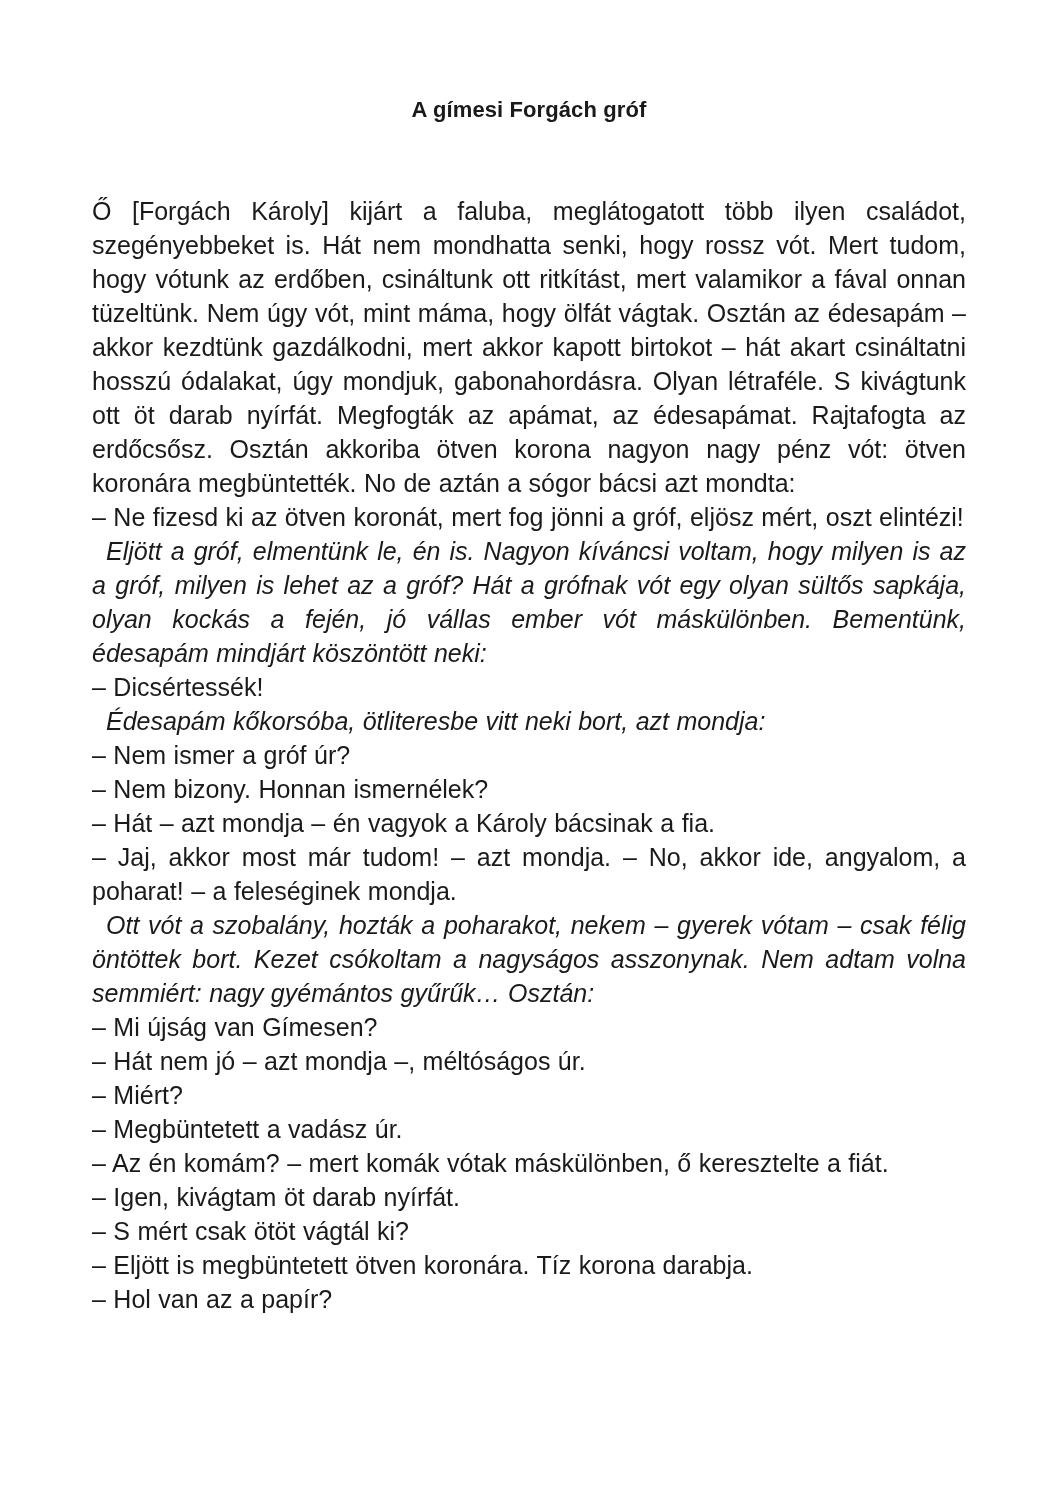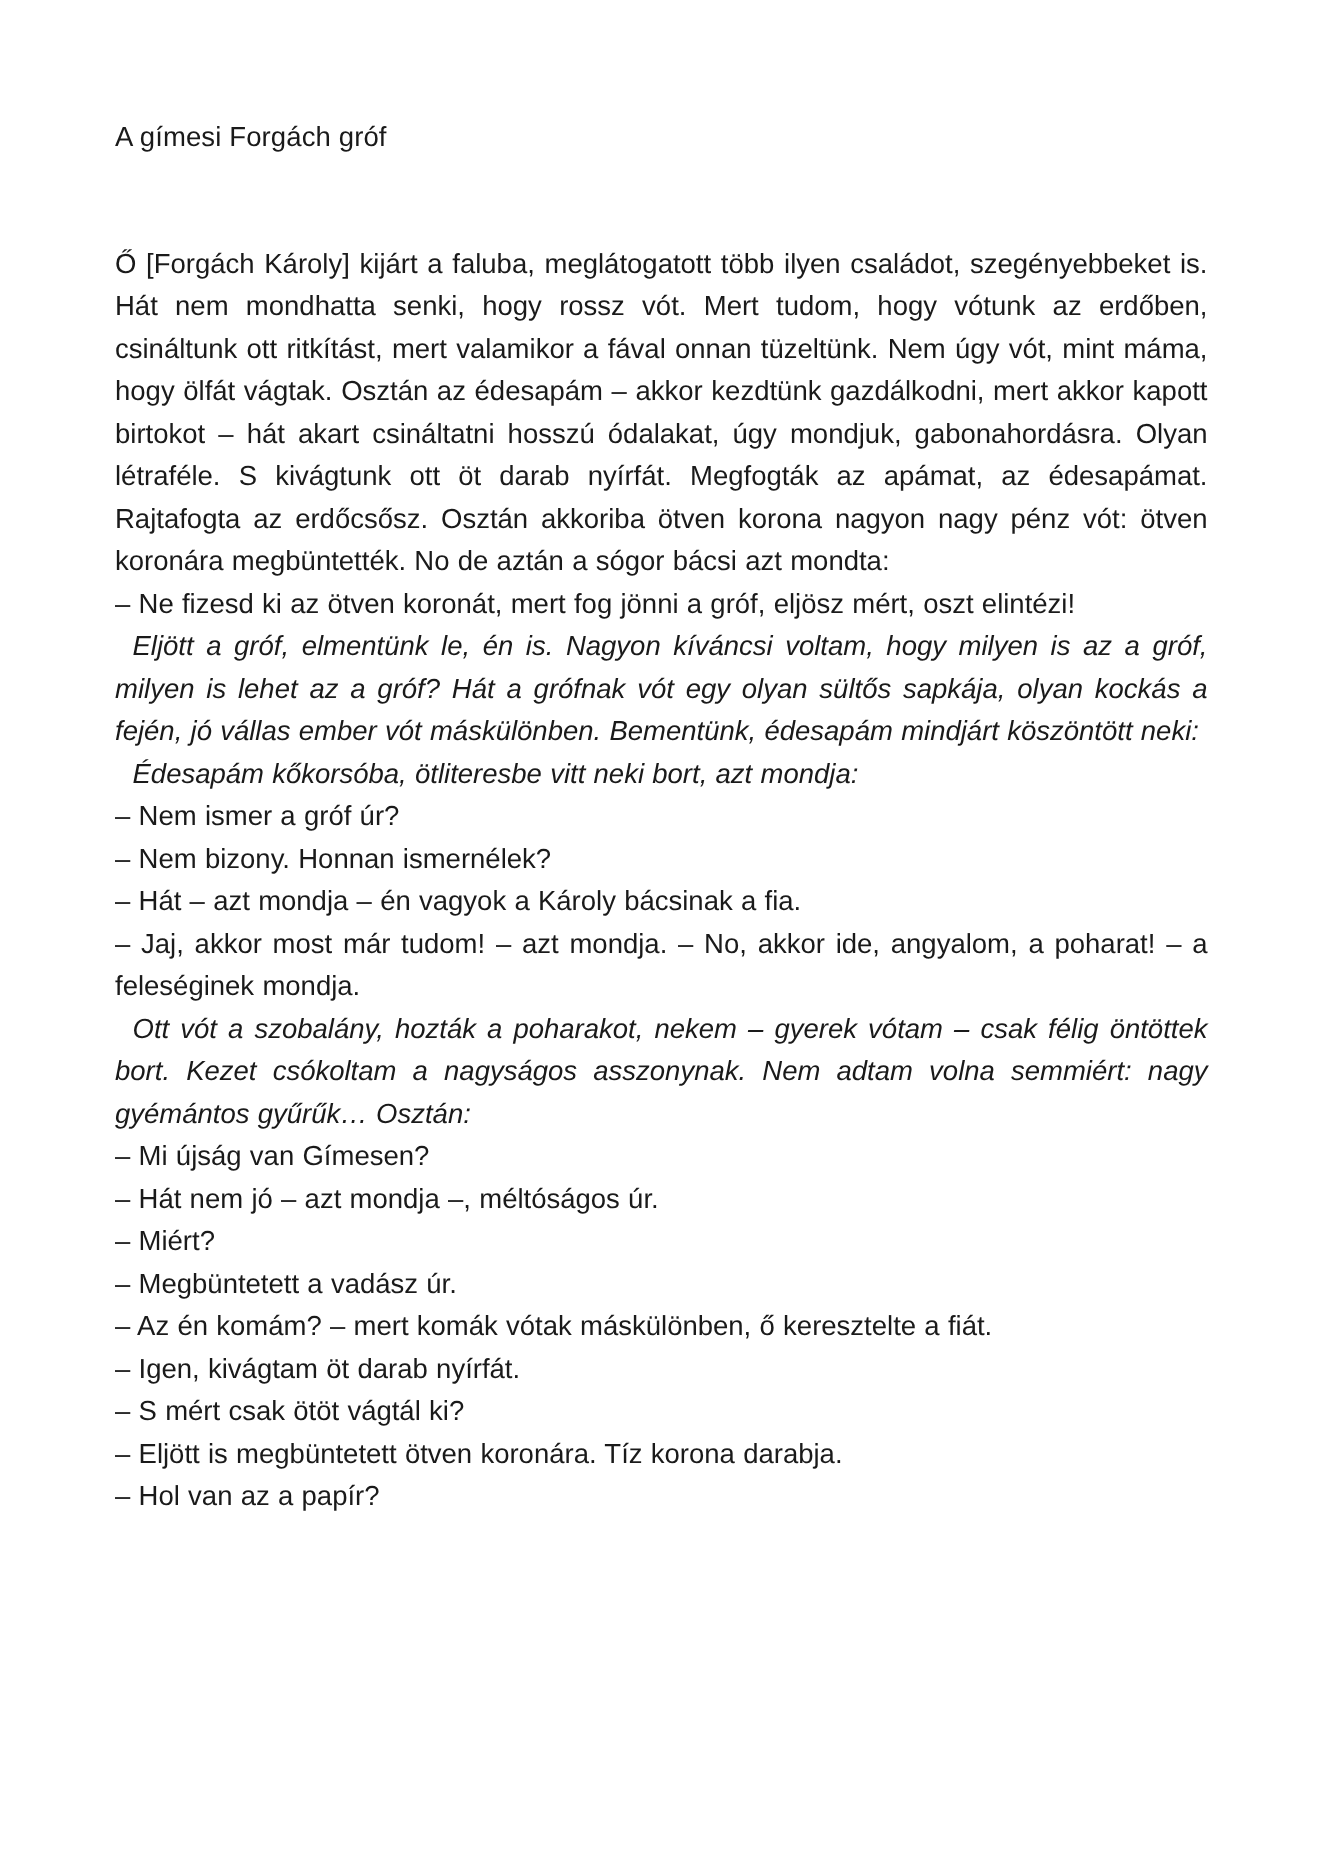--- a/index.html
+++ b/index.html
@@ -18,27 +18,27 @@
     padding: 0 91px 0 92px;
     overflow: hidden;
     font-family: "Liberation Sans", sans-serif;
     color: #1a1a1a;
   }
   .doc-title {
     margin: 0;
     padding-top: 97px;
     font-size: 22px;
     line-height: 25px;
-    font-weight: 400;
-    text-align: left;
+    font-weight: 700;
+    text-align: center;
     letter-spacing: 0.1px;
   }
   .doc-body {
     padding-top: 72px;
-    font-size: 22px;
+    font-size: 25px;
     line-height: 34px;
   }
   .doc-body p.para {
     margin: 0;
     text-align: justify;
     text-align-last: left;
     word-spacing: 0.5px;
   }
   .doc-body p.para.indent {
     text-indent: 14px;
@@ -47,20 +47,21 @@
 </style>
 </head>
 <body>
 
 <div class="page">
   <h1 class="doc-title">A gímesi Forgách gróf</h1>
   <div class="doc-body">
       <p class="para">Ő [Forgách Károly] kijárt a faluba, meglátogatott több ilyen családot, szegényebbeket is. Hát nem mondhatta senki, hogy rossz vót. Mert tudom, hogy vótunk az erdőben, csináltunk ott ritkítást, mert valamikor a fával onnan tüzeltünk. Nem úgy vót, mint máma, hogy ölfát vágtak. Osztán az édesapám – akkor kezdtünk gazdálkodni, mert akkor kapott birtokot – hát akart csináltatni hosszú ódalakat, úgy mondjuk, gabonahordásra. Olyan létraféle. S kivágtunk ott öt darab nyírfát. Megfogták az apámat, az édesapámat. Rajtafogta az erdőcsősz. Osztán akkoriba ötven korona nagyon nagy pénz vót: ötven koronára megbüntették. No de aztán a sógor bácsi azt mondta:</p>
       <p class="para">– Ne fizesd ki az ötven koronát, mert fog jönni a gróf, eljösz mért, oszt elintézi!</p>
       <p class="para indent">Eljött a gróf, elmentünk le, én is. Nagyon kíváncsi voltam, hogy milyen is az a gróf, milyen is lehet az a gróf? Hát a grófnak vót egy olyan sültős sapkája, olyan kockás a fején, jó vállas ember vót máskülönben. Bementünk, édesapám mindjárt köszöntött neki:</p>
+      <p class="para">– Dicsértessék!</p>
       <p class="para indent">Édesapám kőkorsóba, ötliteresbe vitt neki bort, azt mondja:</p>
       <p class="para">– Nem ismer a gróf úr?</p>
       <p class="para">– Nem bizony. Honnan ismernélek?</p>
       <p class="para">– Hát – azt mondja – én vagyok a Károly bácsinak a fia.</p>
       <p class="para">– Jaj, akkor most már tudom! – azt mondja. – No, akkor ide, angyalom, a poharat! – a feleséginek mondja.</p>
       <p class="para indent">Ott vót a szobalány, hozták a poharakot, nekem – gyerek vótam – csak félig öntöttek bort. Kezet csókoltam a nagyságos asszonynak. Nem adtam volna semmiért: nagy gyémántos gyűrűk… Osztán:</p>
       <p class="para">– Mi újság van Gímesen?</p>
       <p class="para">– Hát nem jó – azt mondja –, méltóságos úr.</p>
       <p class="para">– Miért?</p>
       <p class="para">– Megbüntetett a vadász úr.</p>

